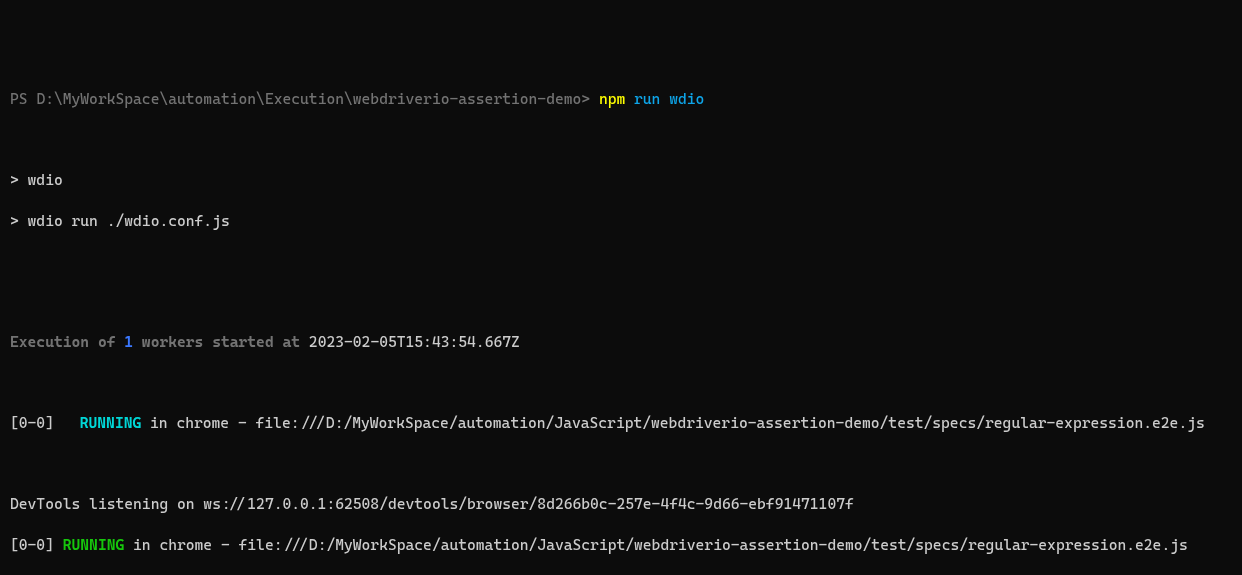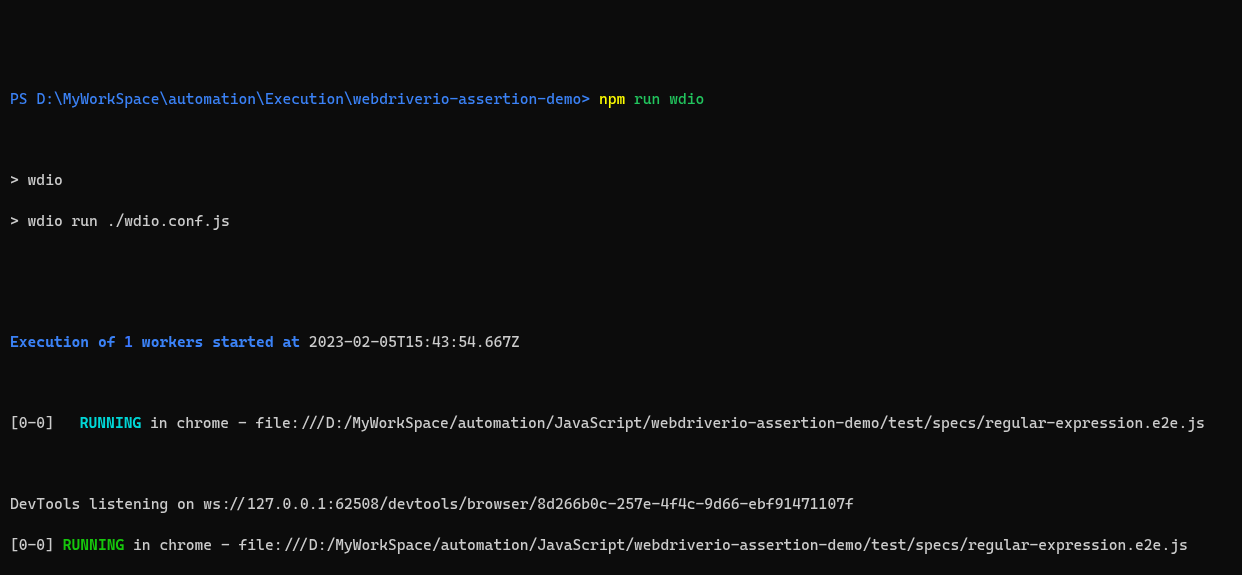--- a/index.html
+++ b/index.html
@@ -8,23 +8,23 @@
       color: #cccccc;
       font-family: 'Cascadia Code', 'Consolas', 'Courier New', monospace;
       font-size: 15px;
       line-height: 1.35;
       padding: 8px 10px;
       white-space: pre;
       width: 1242px;
       height: 575px;
       overflow: hidden;
     }
-    .white { color: #3b82f6; }
+    .white { color: #737373; }
     .yellow { color: #ffff00; margin-top: 48px; }
-    .gray { color: #22c55e; margin-top: 36px; }
+    .gray { color: #0ea5e9; margin-top: 36px; }
     .bold { font-weight: bold; }
     .blue { color: #3b78ff; }
     .cyan { color: #00d7d7; padding-left: 17px; }
     .green { color: #16c60c; }
     .line { display: block; }
   </style>
 </head>
 <body>
 
 

